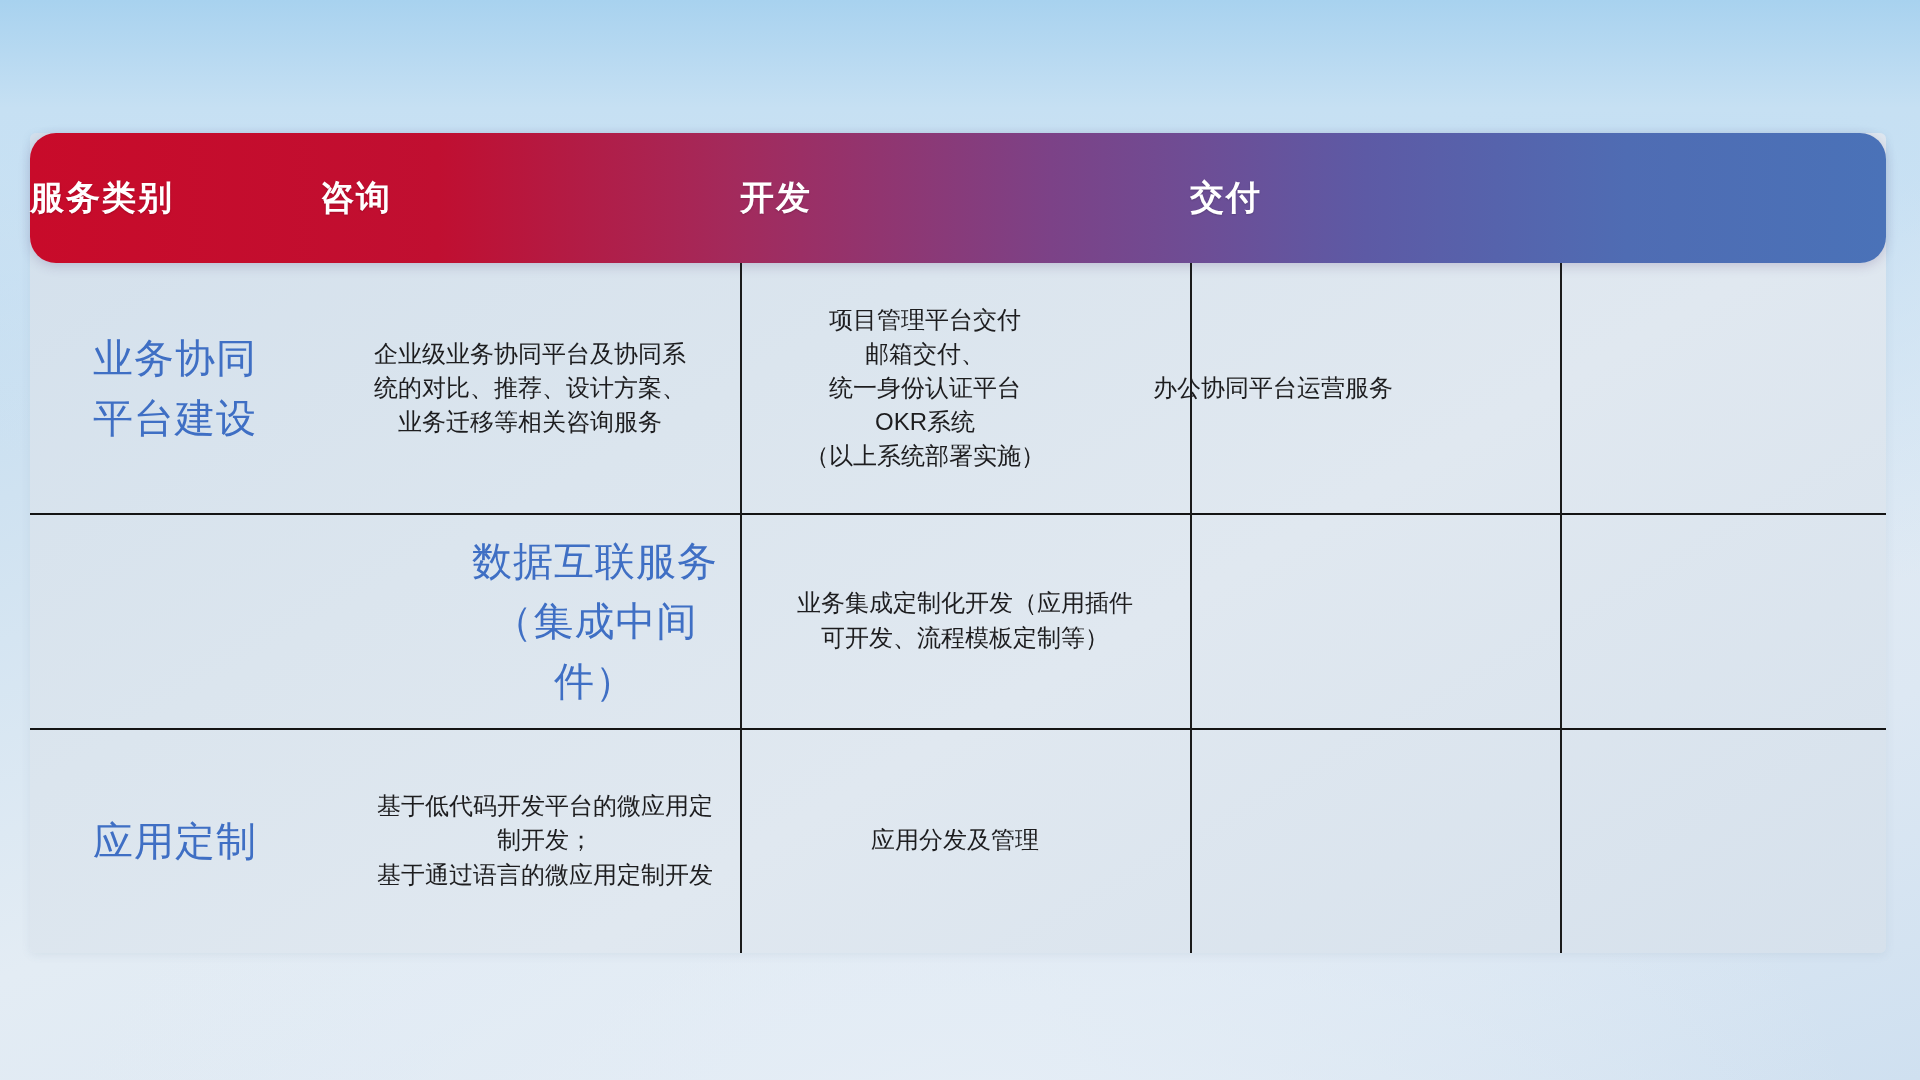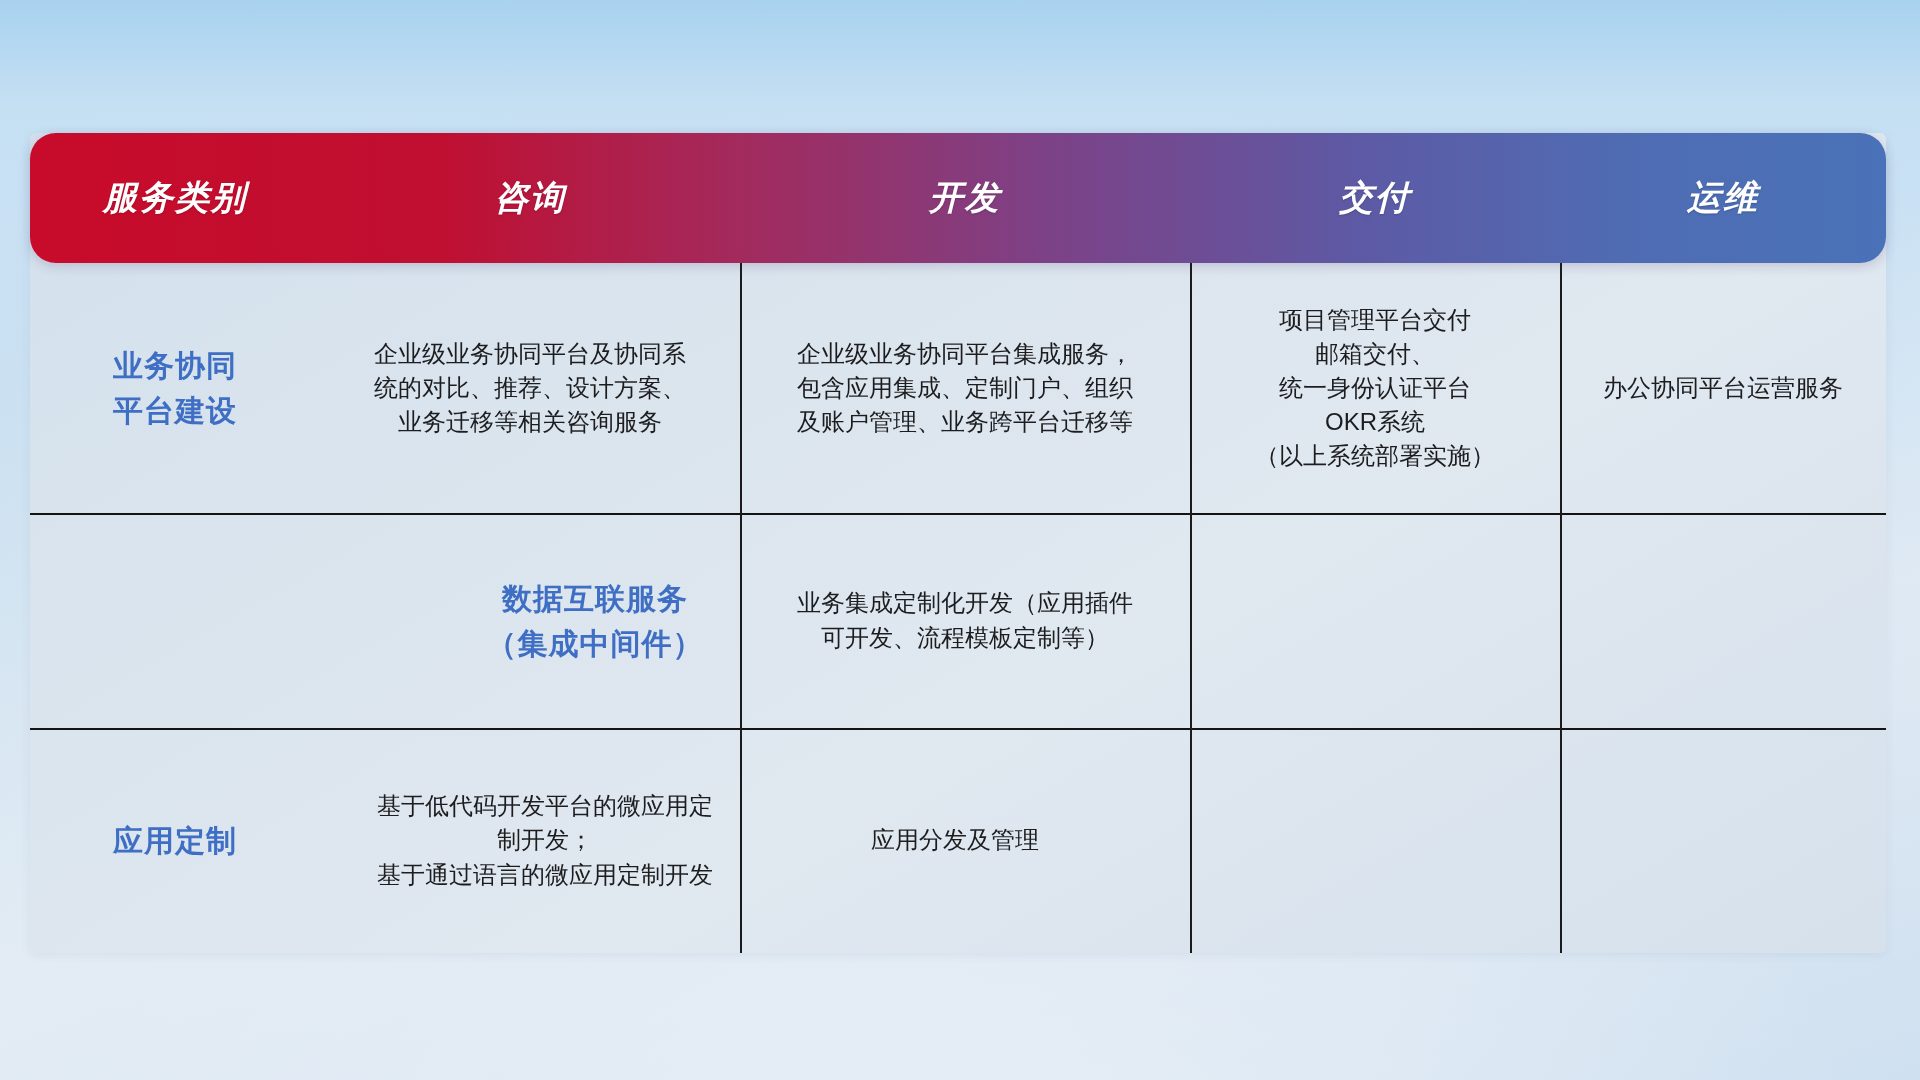--- a/index.html
+++ b/index.html
@@ -36,23 +36,22 @@
       #a32a5c 38%,
       #7c4287 55%,
       #5d5aa5 72%,
       #4f6cb3 86%,
       #4a72b8 100%);
     display:flex;align-items:center;
     box-shadow:0 3px 12px rgba(80,60,120,.22);
   }
   #header .hcell{
     color:#ffffff;font-size:34px;font-weight:bold;
-    text-align:center;letter-spacing:2px;
+    letter-spacing:2px;
     text-shadow:0 1px 2px rgba(0,0,0,.18);
-    font-style:italic;
   }
   .c0{width:290px;}
   .c1{width:420px;}
   .c2{width:450px;}
   .c3{width:370px;}
   .c4{width:326px;}
 
   #body{
     position:absolute;left:30px;top:263px;width:1856px;height:690px;
   }
@@ -61,21 +60,21 @@
   .r1{height:215px;justify-content:flex-end;}
   .r2{height:225px;}
   .cell{
     display:flex;align-items:center;justify-content:center;
     box-sizing:border-box;padding:12px 16px;
     color:#1d1d1f;font-size:24px;line-height:1.42;text-align:center;
     white-space:pre-line;
     border-radius:24px;
   }
   .cell.label{
-    color:#3f6fc4;font-weight:bold;font-size:30px;line-height:1.5;
+    color:#3f6fc4;font-weight:normal;font-size:40px;line-height:1.5;
     letter-spacing:1px;
   }
   .vline{
     position:absolute;top:0;bottom:0;width:2px;background:#1b1b1b;
   }
   .hline{
     position:absolute;left:0;width:1856px;height:2px;background:#141414;
   }
 </style>
 </head>
@@ -85,34 +84,30 @@
 
   <div id="glow"></div>
 
   <div id="table"></div>
 
   <div id="header">
     <div class="hcell c0">服务类别</div>
     <div class="hcell c1">咨询</div>
     <div class="hcell c2">开发</div>
     <div class="hcell c3">交付</div>
-    <div class="hcell c4">运维</div>
   </div>
 
   <div id="body">
 
     <div class="row r0">
       <div class="cell label c0">业务协同
 平台建设</div>
       <div class="cell c1">企业级业务协同平台及协同系
 统的对比、推荐、设计方案、
 业务迁移等相关咨询服务</div>
-      <div class="cell c2">企业级业务协同平台集成服务，
-包含应用集成、定制门户、组织
-及账户管理、业务跨平台迁移等</div>
       <div class="cell c3">项目管理平台交付
 邮箱交付、
 统一身份认证平台
 OKR系统
 （以上系统部署实施）</div>
       <div class="cell c4">办公协同平台运营服务</div>
     </div>
 
     <div class="hline" style="top:250px;"></div>
 

